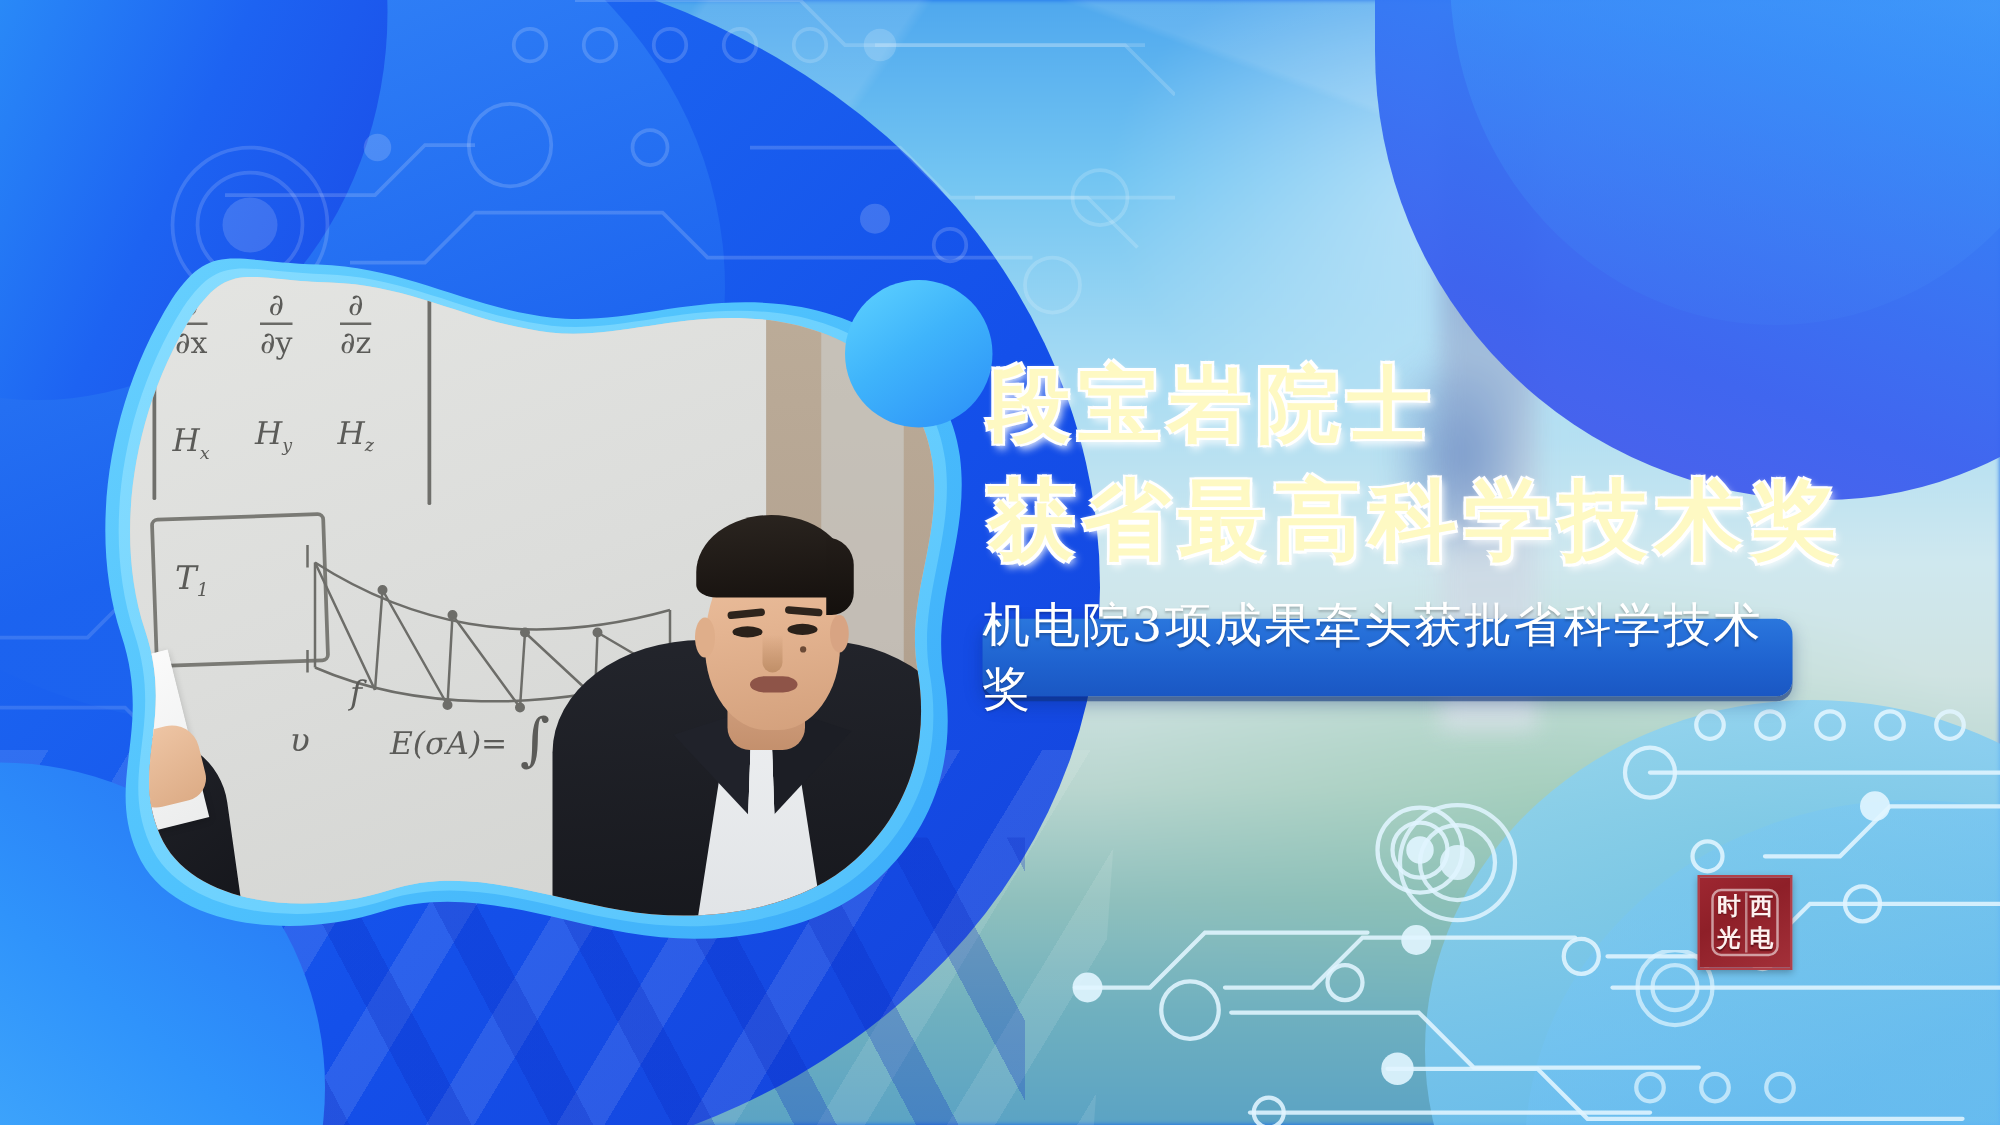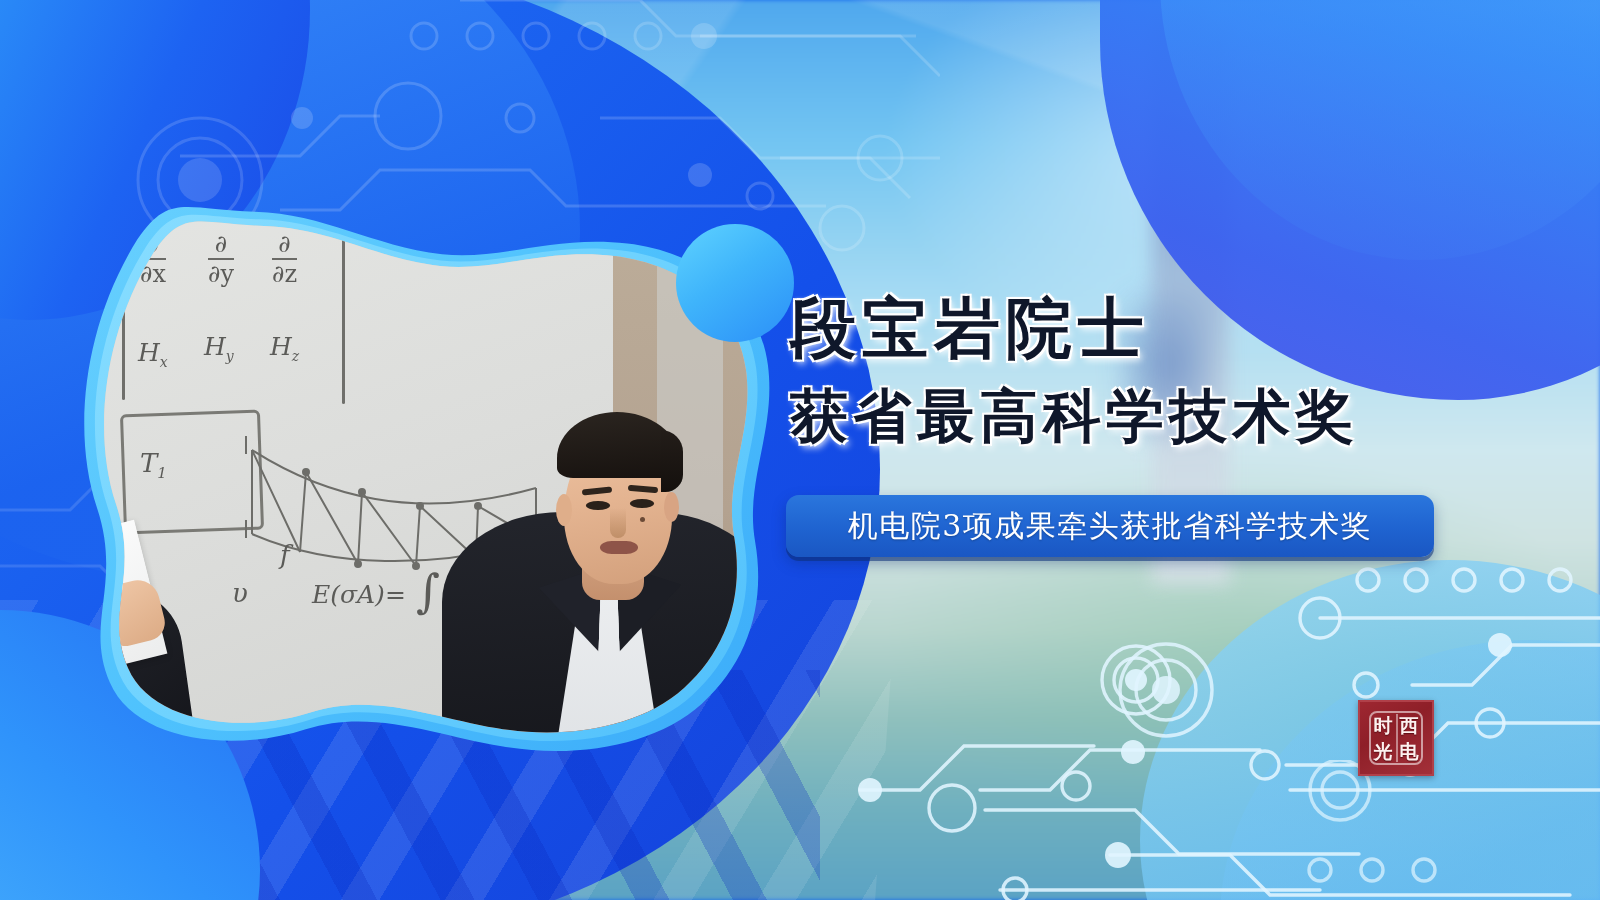--- a/index.html
+++ b/index.html
@@ -189,41 +189,40 @@
   .paper i{position:absolute;left:10px;font-style:normal;color:#8d8d8a;font-size:11px;transform:rotate(78deg);}
   
   .dot-accent{
     position:absolute;left:676px;top:224px;width:118px;height:118px;border-radius:50%;
     background:linear-gradient(145deg,#5fd3ff 0%,#3fb4fb 45%,#2b8ff8 100%);
     z-index:6;
   }
   
   .title-block{position:absolute;left:790px;top:296px;z-index:8;}
   .title-line{
-    font-family:Liberation Serif, serif;
-    font-weight:700;color:#0f172a;letter-spacing:.09em;line-height:1;
+    font-family:Liberation Mono, monospace;
+    font-weight:700;color:#fef9c3;letter-spacing:.09em;line-height:1;
     white-space:nowrap;
     text-shadow:
       0 0 2px #fff,0 0 4px #fff,2px 2px 0 #fff,-2px 2px 0 #fff,
       2px -2px 0 #fff,-2px -2px 0 #fff,3px 4px 7px rgba(255,255,255,.95);
   }
   .t1{font-size:66px;}
-  .t2{font-size:58px;margin-top:26px;}
+  .t2{font-size:70px;margin-top:26px;}
   .sub-banner{
     position:absolute;left:786px;top:495px;width:648px;height:62px;z-index:8;
     background:linear-gradient(180deg,#2a76dd 0%,#1f63d0 55%,#1a57c3 100%);
     border-radius:13px;
     box-shadow:0 4px 0 rgba(12,48,120,.55), 0 6px 14px rgba(10,40,110,.35);
     display:flex;align-items:center;justify-content:center;
   }
   .sub-banner span{
     font-family:"DejaVu Serif","Liberation Serif",serif;
-    color:#fff;font-size:30px;letter-spacing:.05em;font-weight:400;
+    color:#fff;font-size:38px;letter-spacing:.05em;font-weight:400;
     text-shadow:0 1px 2px rgba(0,0,0,.25);
-    text-align:center;
   }
   
   .seal{
     position:absolute;left:1358px;top:700px;width:76px;height:76px;z-index:9;
     background:linear-gradient(150deg,#9e2731 0%,#8e1f28 40%,#a33039 100%);
     border:2px solid #b04049;
     box-shadow:0 2px 6px rgba(0,0,0,.3);
   }
   .seal-ring{
     position:absolute;left:9px;top:9px;right:9px;bottom:9px;

